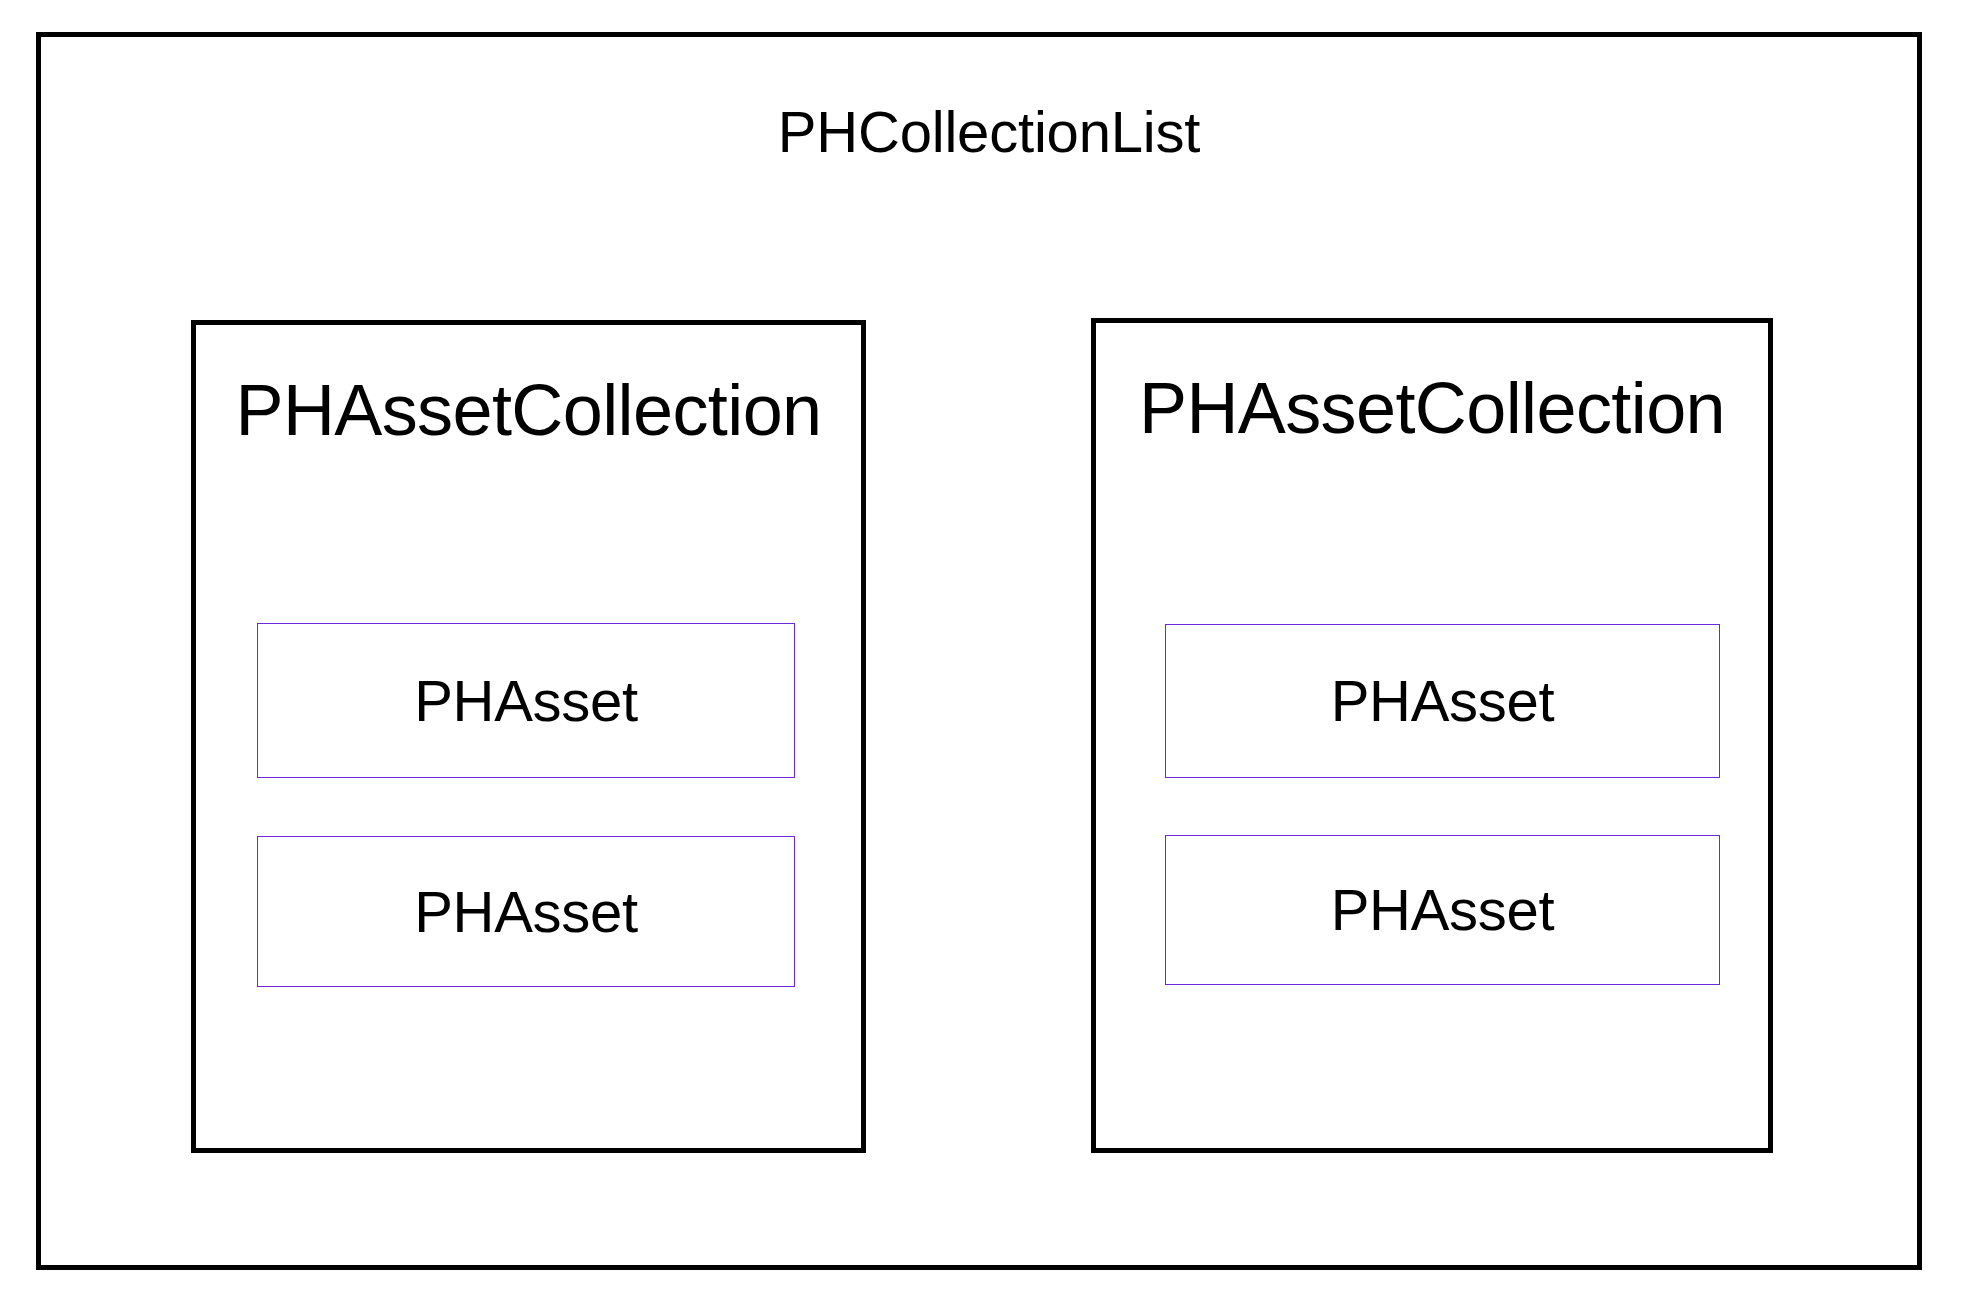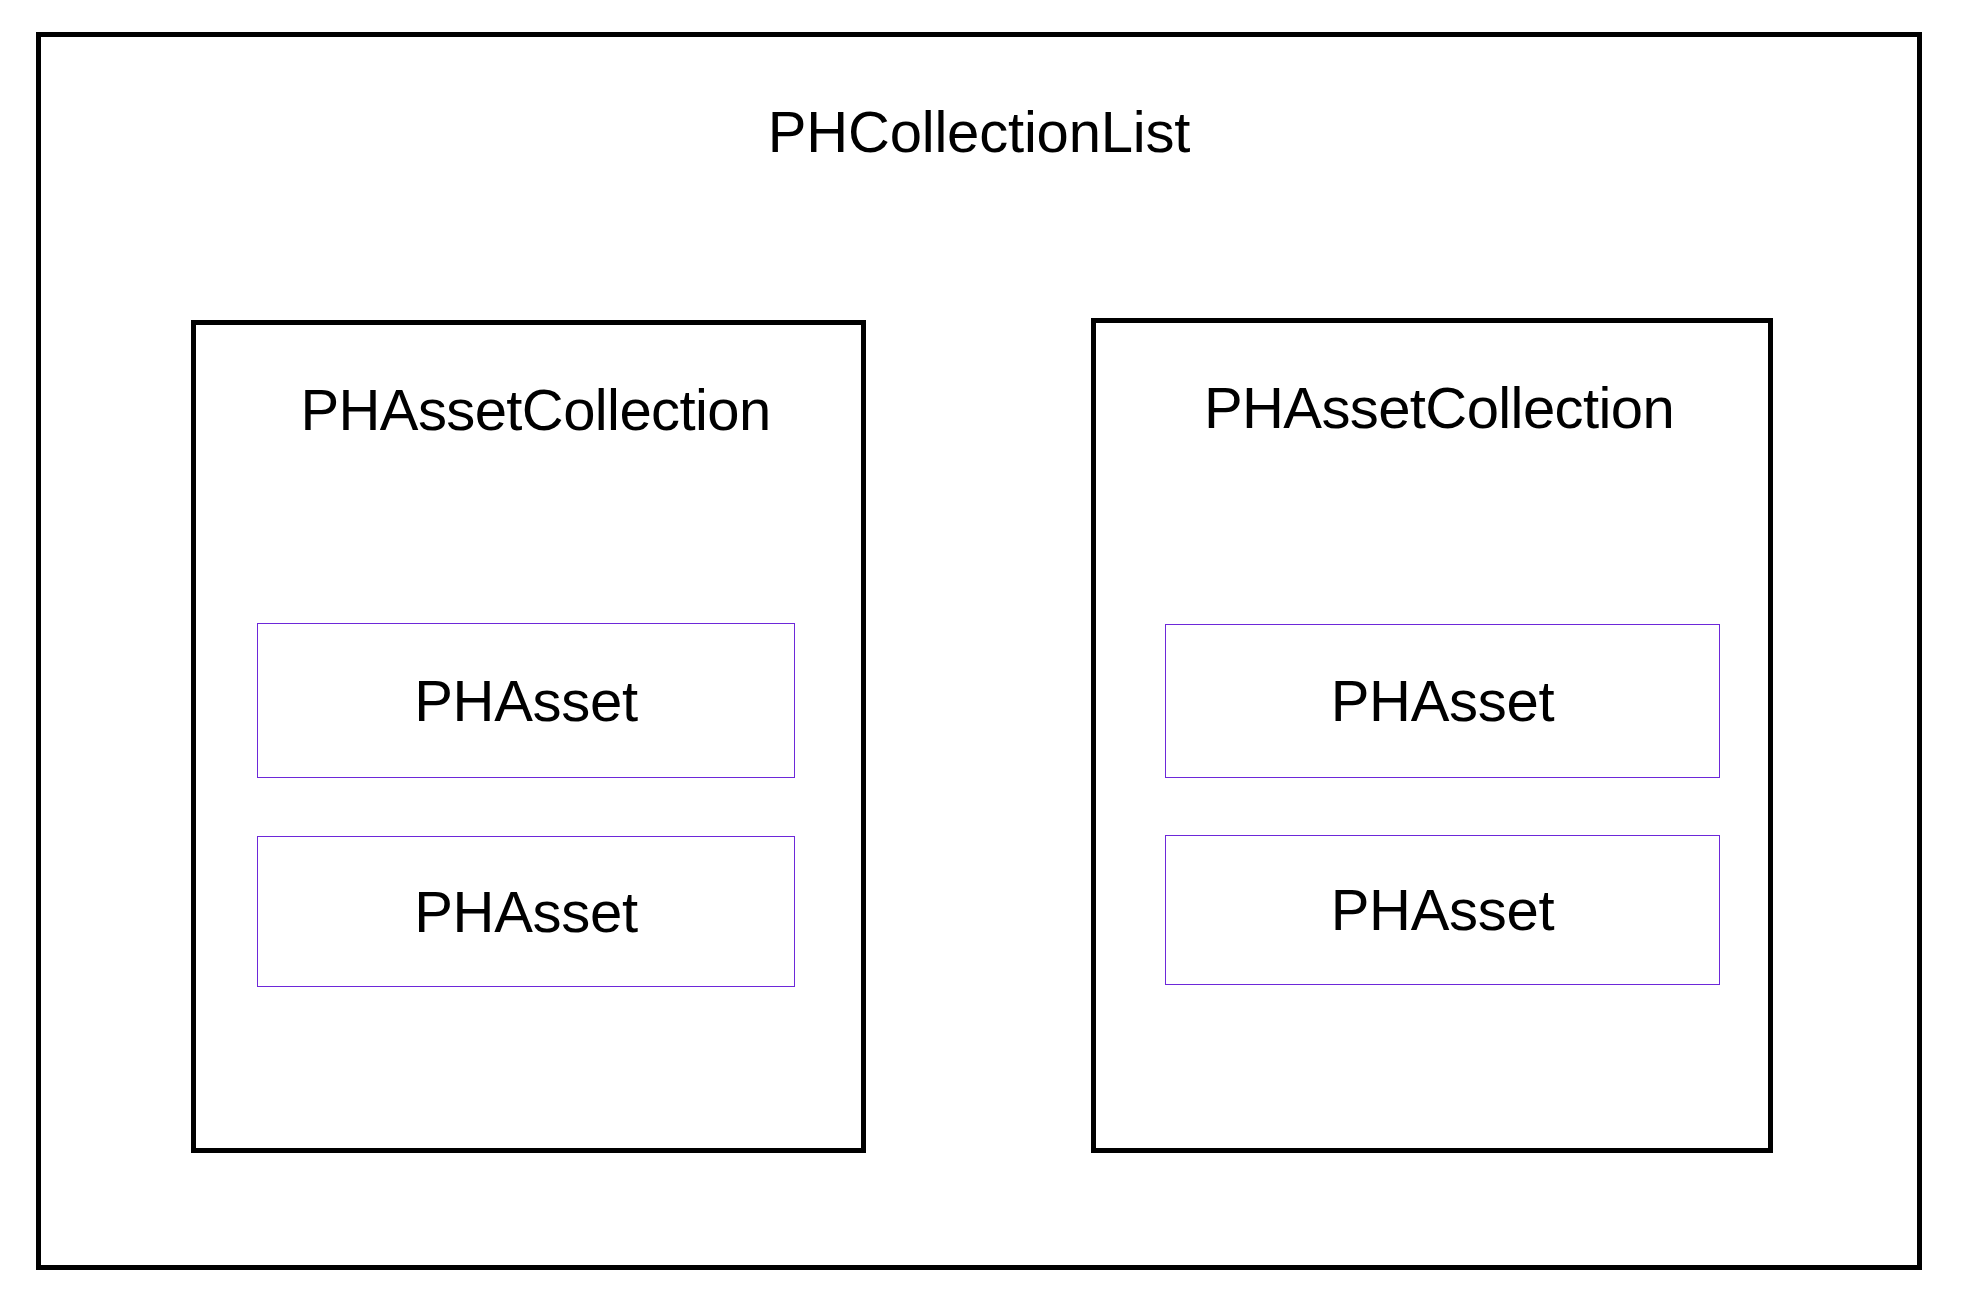--- a/index.html
+++ b/index.html
@@ -37,20 +37,21 @@
     position: absolute;
     left: 0;
     top: 62px;
     width: 100%;
     text-align: center;
     font-size: 58px;
     line-height: 66px;
     letter-spacing: -0.2px;
     white-space: nowrap;
     color: #000000;
+    padding-left: 10px;
   }
 
   
   .collection-box {
     position: absolute;
     box-sizing: border-box;
     border: 5px solid #000000;
     background: #ffffff;
   }
   .collection-box.left {
@@ -61,25 +62,25 @@
   }
   .collection-box.right {
     left: 1050px;  
     top: 281px;    
     width: 682px;
     height: 835px;
   }
 
   .collection-label {
     position: absolute;
-    left: 7px;
+    left: 0;
     width: 100%;
     top: 52px;
     text-align: center;
-    font-size: 58px;
+    font-size: 72px;
     line-height: 66px;
     letter-spacing: -0.6px;
     white-space: nowrap;
     color: #000000;
   }
 
   
   .asset-box {
     position: absolute;
     box-sizing: border-box;

